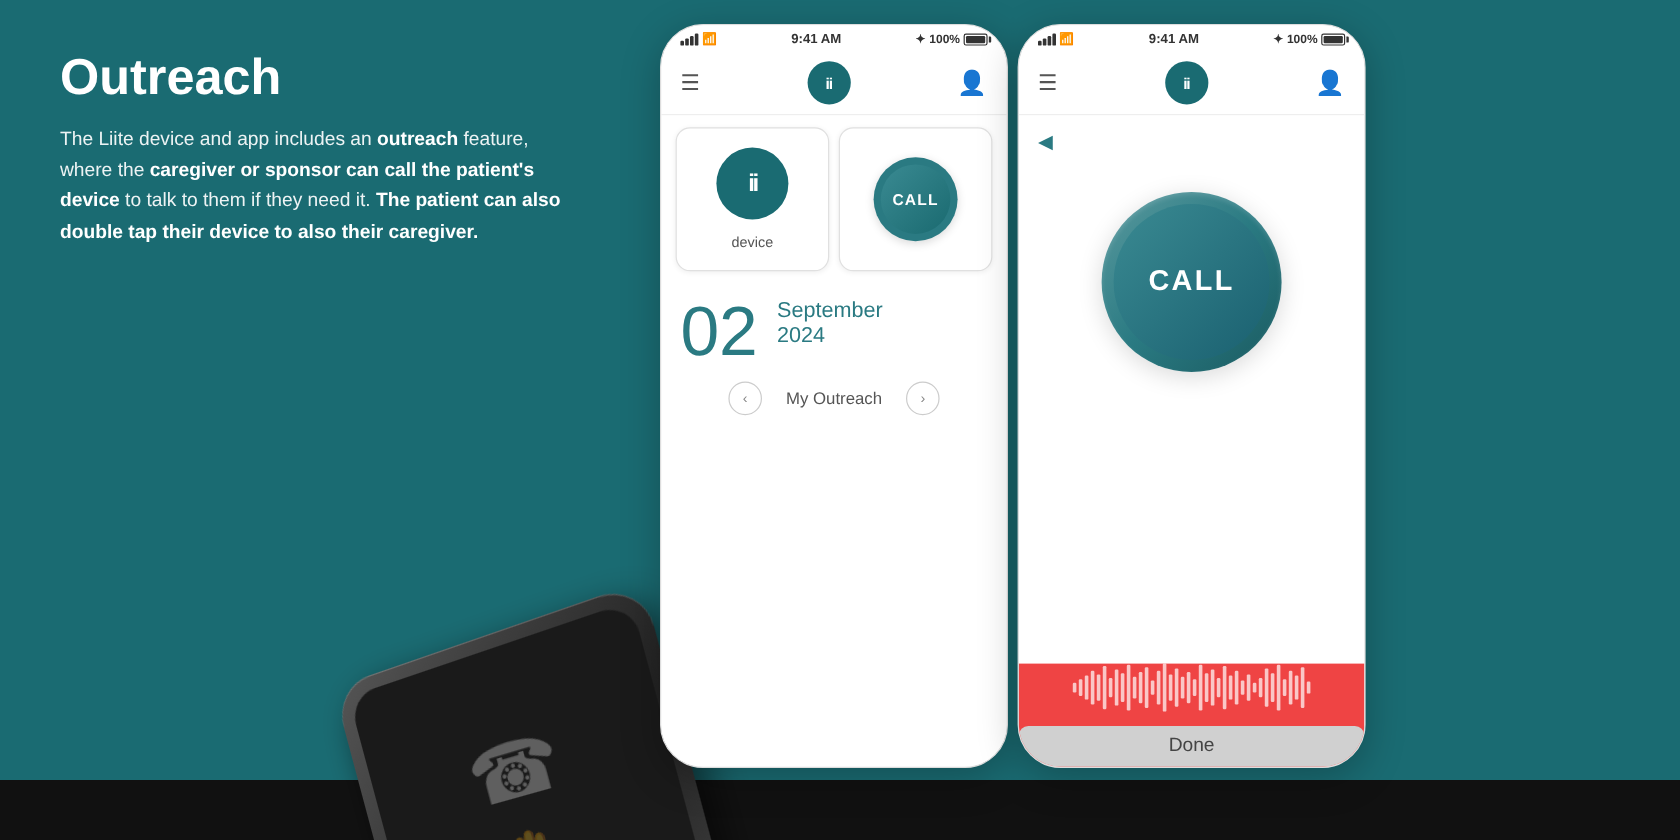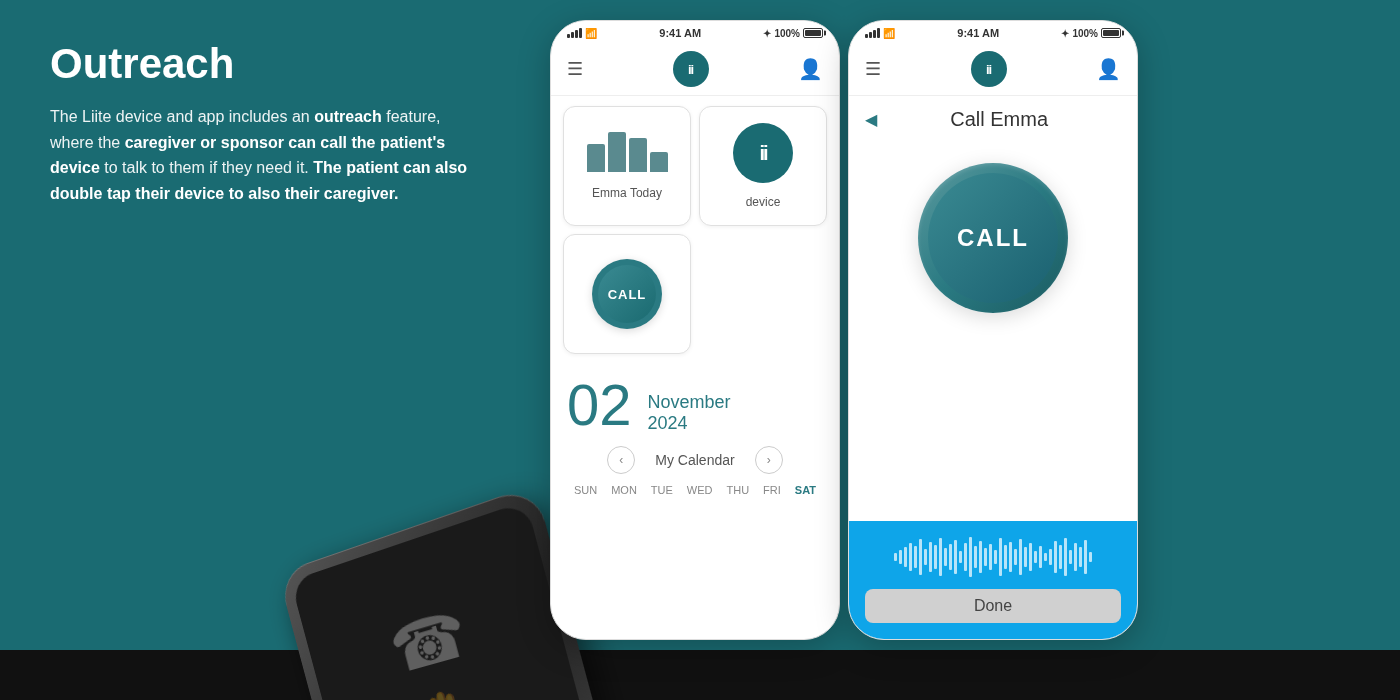--- a/index.html
+++ b/index.html
@@ -362,21 +362,21 @@
       white-space: nowrap;
       background: rgba(255,255,255,0.8);
       padding: 1px 4px;
       border-radius: 3px;
     }
 
     
     .date-section {
       padding: 12px 16px 8px;
       display: flex;
-      align-items: flex-end;
+      align-items: flex-start;
       gap: 16px;
       flex-shrink: 0;
     }
 
     .big-date {
       font-size: 58px;
       font-weight: 300;
       color: #2a7a82;
       line-height: 1;
     }
@@ -498,22 +498,21 @@
 
     .press-hold-text {
       font-size: 16px;
       color: #888;
       text-align: center;
       line-height: 1.5;
     }
 
     
     .waveform-section {
-      background: #0ea5e9;
-      padding: 16px;
+      background: #ef4444;
       margin-top: auto;
       flex-shrink: 0;
     }
 
     .waveform-bars {
       display: flex;
       align-items: center;
       gap: 2px;
       margin-bottom: 12px;
       height: 40px;
@@ -608,29 +607,20 @@
         <div class="app-logo-circle">
           <span class="app-logo-text">ii</span>
         </div>
         <div style="font-size:20px; color:#555; cursor:pointer;">
           👤
         </div>
       </div>
 
       <div class="tiles-grid">
 
-        <div class="tile">
-          <div class="chart-bars">
-            <div class="chart-bar" style="height:28px;"></div>
-            <div class="chart-bar" style="height:40px;"></div>
-            <div class="chart-bar" style="height:34px;"></div>
-            <div class="chart-bar" style="height:20px;"></div>
-          </div>
-          <div class="tile-label">Emma Today</div>
-        </div>
 
         <div class="tile">
           <div class="connect-circle">
             <span class="connect-logo-text">ii</span>
           </div>
           <div class="tile-label">device</div>
         </div>
 
         <div class="tile">
           <div class="call-circle-big">
@@ -638,40 +628,31 @@
               <span class="call-text">CALL</span>
             </div>
           </div>
         </div>
 
       </div>
 
       <div class="date-section">
         <div class="big-date">02</div>
         <div class="date-text">
-          <span class="month-text">November</span>
+          <span class="month-text">September</span>
           <span class="year-text">2024</span>
         </div>
       </div>
 
       <div class="calendar-nav">
         <div class="nav-arrow">‹</div>
-        <span class="calendar-title">My Calendar</span>
+        <span class="calendar-title">My Outreach</span>
         <div class="nav-arrow">›</div>
       </div>
 
-      <div class="days-row">
-        <span class="day-label">SUN</span>
-        <span class="day-label">MON</span>
-        <span class="day-label">TUE</span>
-        <span class="day-label">WED</span>
-        <span class="day-label">THU</span>
-        <span class="day-label">FRI</span>
-        <span class="day-label active">SAT</span>
-      </div>
     </div>
 
     <div class="phone-mockup">
 
       <div class="status-bar">
         <div class="status-left">
           <div class="signal-bars">
             <div class="signal-bar" style="height:4px;"></div>
             <div class="signal-bar" style="height:6px;"></div>
             <div class="signal-bar" style="height:8px;"></div>
@@ -696,21 +677,20 @@
         <div class="app-logo-circle">
           <span class="app-logo-text">ii</span>
         </div>
         <div style="font-size:20px; color:#555; cursor:pointer;">
           👤
         </div>
       </div>
 
       <div style="display:flex; align-items:center; padding: 12px 16px; flex-shrink:0;">
         <div class="back-arrow">◀</div>
-        <div class="screen-title">Call Emma</div>
       </div>
 
       <div class="call-emma-content">
         <div class="call-big-circle">
           <div class="call-big-circle-inner">
             <span class="call-big-text">CALL</span>
           </div>
         </div>
 
       </div>

